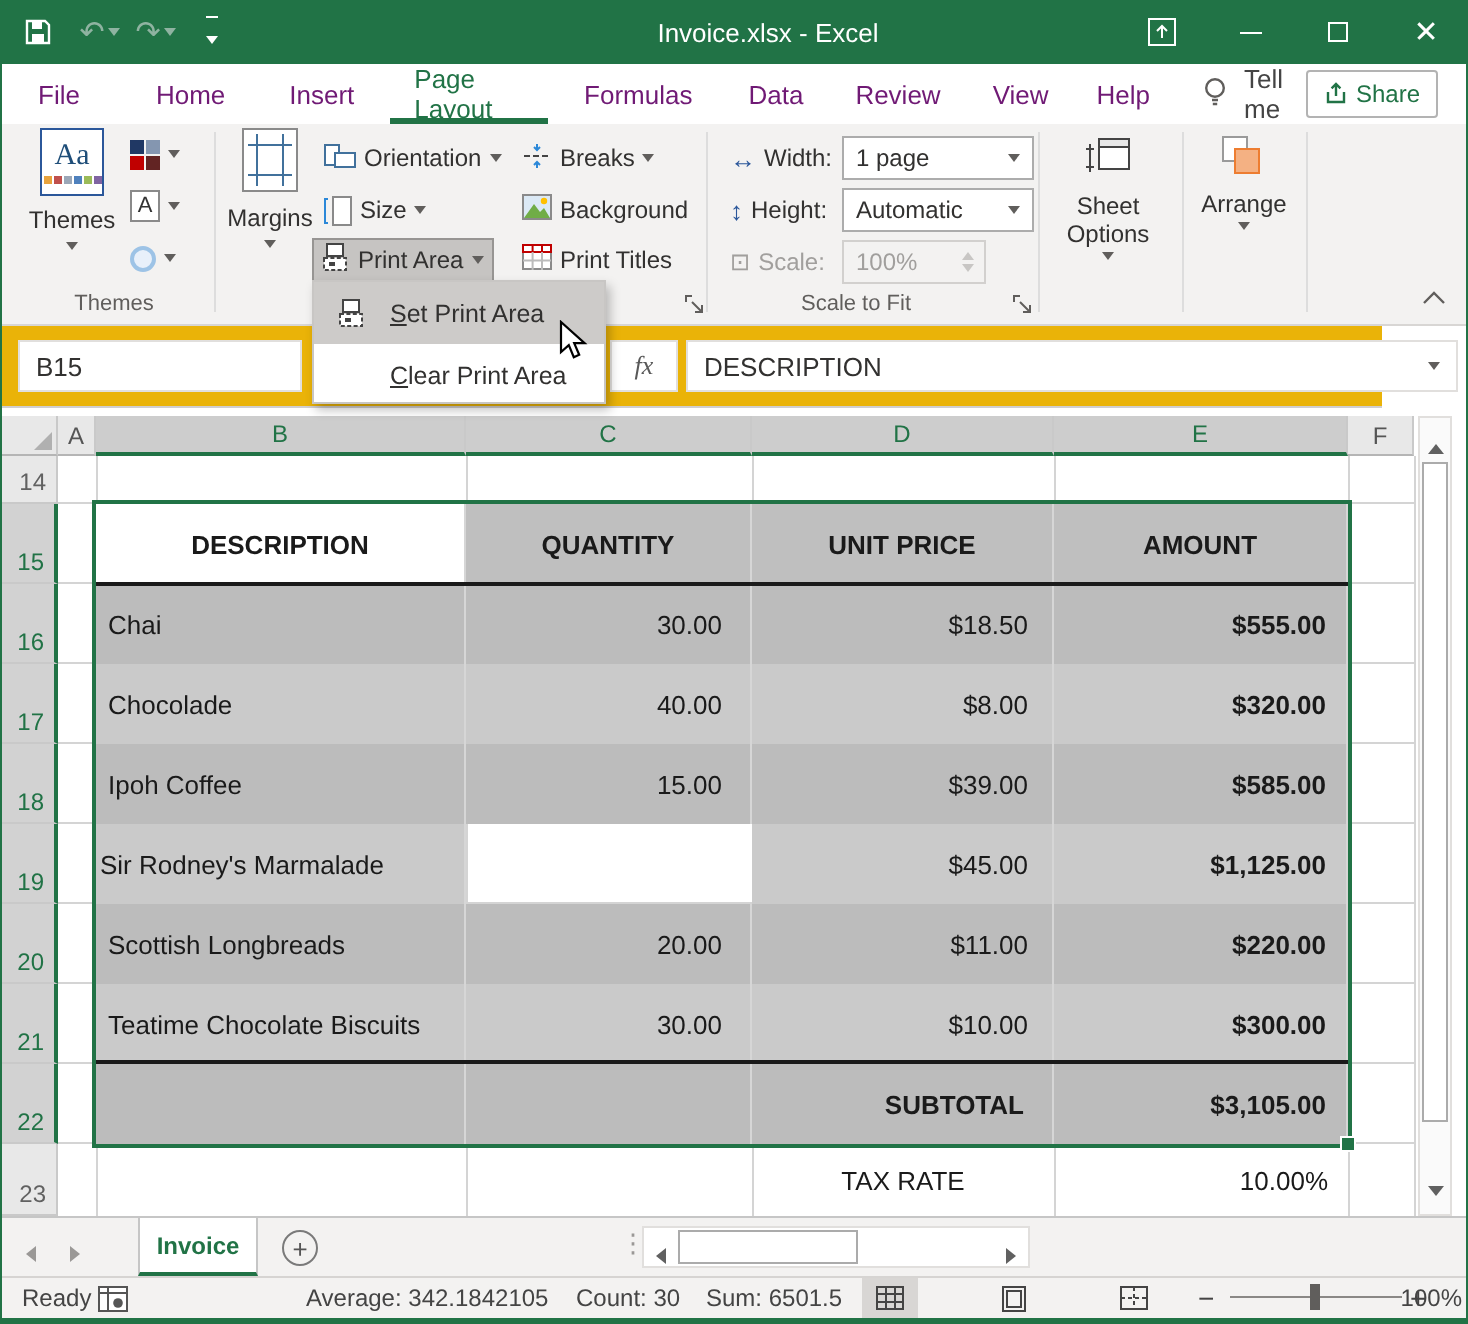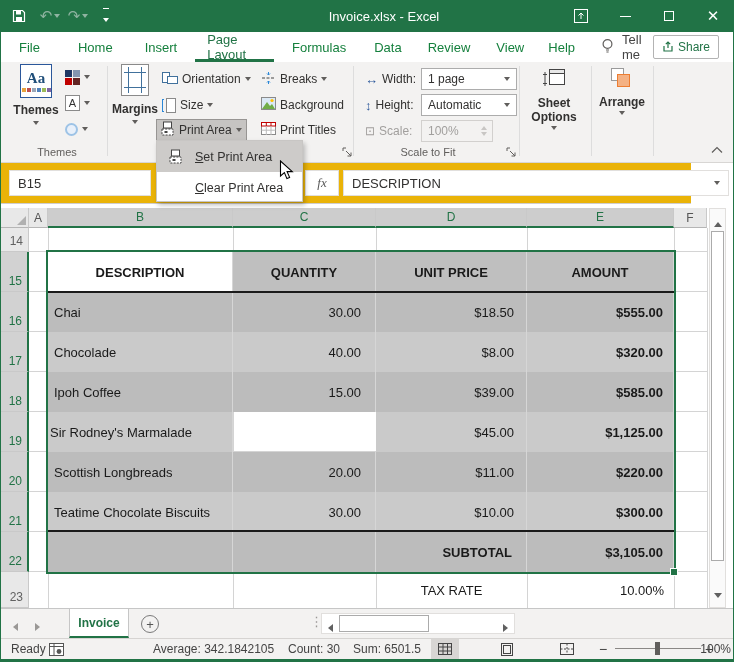--- a/index.html
+++ b/index.html
@@ -12,29 +12,29 @@
 
   
   #titlebar { top:0; left:0; width:734px; height:32px; background:#217346; color:#fff; }
   .tb-ic { display:inline-flex; align-items:center; justify-content:center; height:32px; }
   .qat { color:#8fb3a1; font-size:15px; }
   .title-text { font-size:13px; color:#fff; }
   .win-btn { width:44px; height:32px; display:flex; align-items:center; justify-content:center; color:#fff; }
 
   
   #tabrow { top:32px; left:0; width:734px; height:30px; background:#fff; }
-  .rtab { padding:0 12px; height:30px; display:flex; align-items:center; font-size:13px; color:#15803d; }
+  .rtab { padding:0 12px; height:30px; display:flex; align-items:center; font-size:13px; color:#701a75; }
   .rtab.active { color:#217346; border-bottom:3px solid #217346; padding-top:3px; }
   .share-btn { border:1px solid #b3b3b3; border-radius:2px; height:24px; padding:0 8px; display:flex; align-items:center; gap:4px; color:#217346; font-size:12px; background:#fff; }
 
   
   #ribbon { top:62px; left:0; width:734px; height:101px; background:#f3f2f1; border-bottom:1px solid #d8d6d4; }
   .vsep { position:absolute; top:4px; width:1px; height:90px; background:#ddd; }
   .grp-label { position:absolute; top:84px; font-size:11px; color:#605e5c; text-align:center; }
-  .bigbtn { position:absolute; top:2px; display:flex; flex-direction:column; align-items:center; font-size:12px; color:#323130;font-weight:bold; }
+  .bigbtn { position:absolute; top:2px; display:flex; flex-direction:column; align-items:center; font-size:12px; color:#323130; }
   .rowbtn { position:absolute; height:22px; display:flex; align-items:center; gap:4px; font-size:12px; color:#323130; padding:0 4px; }
   .caret { width:0; height:0; border-left:3px solid transparent; border-right:3px solid transparent; border-top:4px solid #605e5c; display:inline-block; }
   .combo { position:absolute; width:96px; height:22px; background:#fff; border:1px solid #acacac; display:flex; align-items:center; font-size:12px; padding-left:6px; }
   .combo .caret { position:absolute; right:6px; }
   .pressed { background:#c6c4c2; border:1px solid #979593; }
   .launcher { position:absolute; width:13px; height:13px; }
 
   
   #formulabar { top:163px; left:0; width:690px; height:41px; background:#eab308; border-bottom:1px solid #d0cece; }
   .fb-box { position:absolute; top:7px; height:26px; background:#fff; border:1px solid #e1dfdd; display:flex; align-items:center; font-size:13px; }

